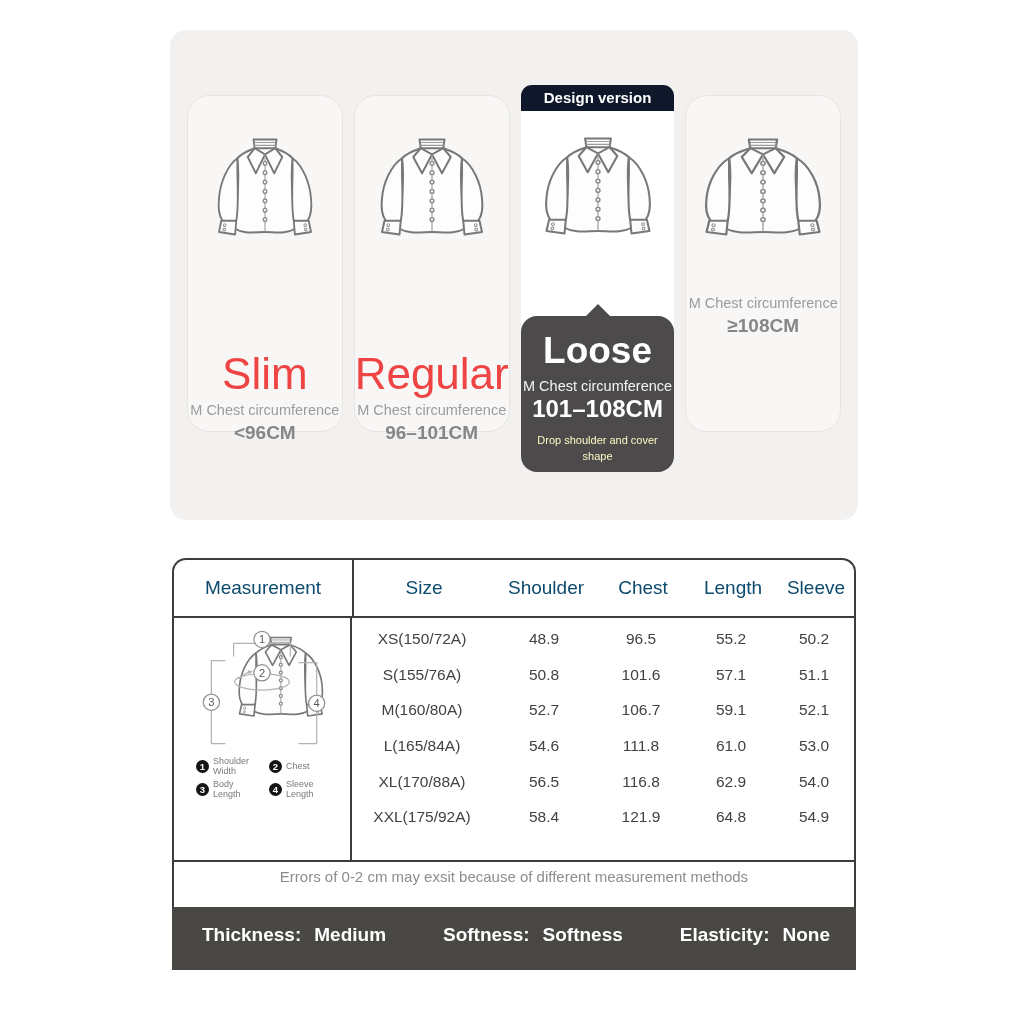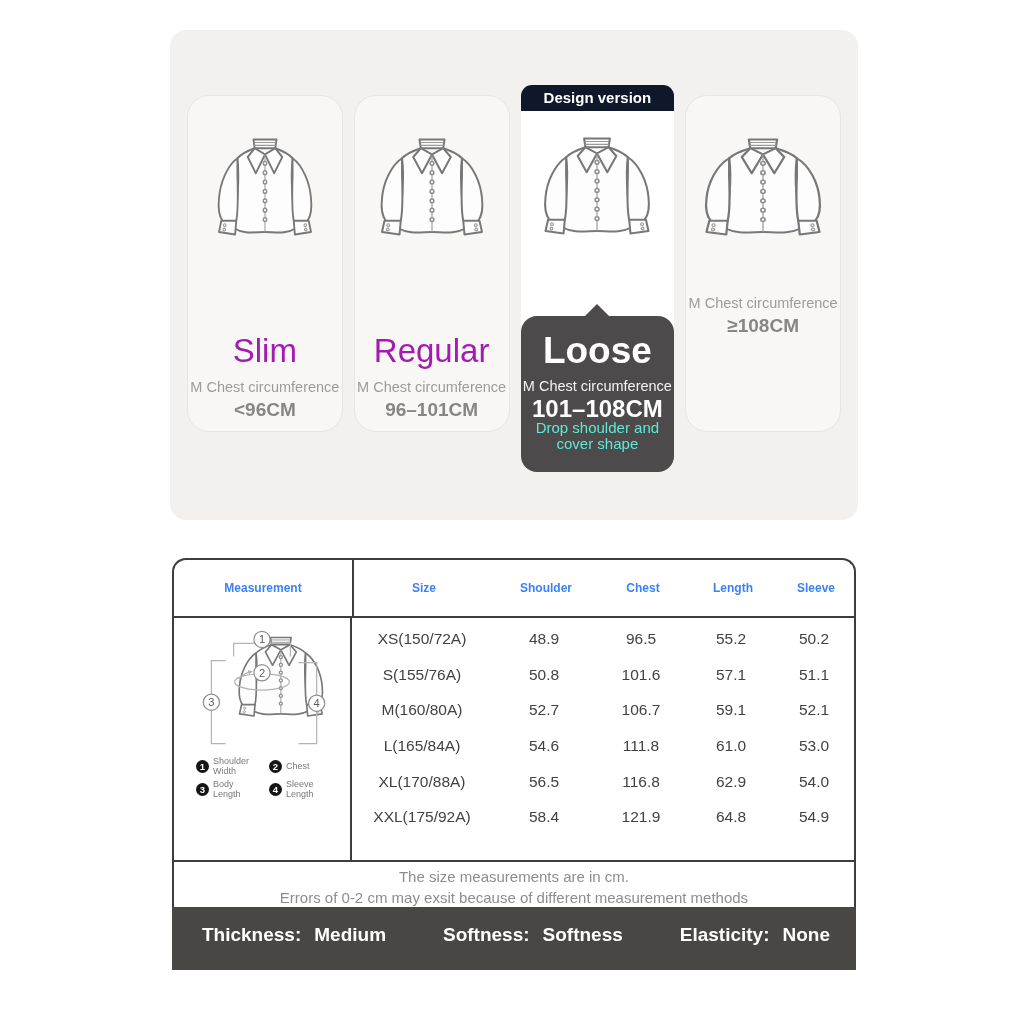--- a/index.html
+++ b/index.html
@@ -24,43 +24,43 @@
   }
   .badge{
     width:100%;height:26px;line-height:26px;background:#0f172a;color:#ffffff;
     font-size:15px;font-weight:bold;text-align:center;border-radius:11px 11px 0 0;
   }
   .shirt{width:150px;height:168px;margin-top:22px;flex:none;}
   .card-loose .shirt{margin-top:6px;}
   .s-slim{transform:scaleX(0.92);}
   .s-loose{transform:scaleX(1.03);}
   .s-over{transform:scaleX(1.13);}
-  .card-title{margin-top:46px;font-size:33px;line-height:38px;color:#a21caf;}
+  .card-title{margin-top:69px;font-size:44px;line-height:38px;color:#ef4444;}
   .card-sub{margin-top:9px;font-size:14.5px;line-height:17px;color:#9c9c9c;}
   .card-value{margin-top:3px;font-size:19px;line-height:22px;font-weight:bold;color:#868686;}
   .bubble{
     position:absolute;left:0;right:0;top:231px;height:156px;background:#4c4a4a;
     border-radius:16px;text-align:center;color:#fff;
   }
   .bubble::before{
     content:"";position:absolute;top:-12px;left:50%;margin-left:-13px;width:0;height:0;
     border-left:13px solid transparent;border-right:13px solid transparent;
     border-bottom:13px solid #4c4a4a;
   }
   .bubble-title{padding-top:15px;font-size:37px;line-height:40px;font-weight:bold;}
   .bubble-sub{margin-top:7px;font-size:14.5px;line-height:17px;color:#f3f3f3;}
   .bubble-value{margin-top:2px;font-size:24px;line-height:23px;font-weight:bold;}
-  .bubble-note{margin:0 auto 0;width:132px;font-size:15px;line-height:16px;color:#5eead4;}
+  .bubble-note{margin:12px auto 0;width:132px;font-size:11px;line-height:16px;color:#fef9c3;}
   
   .size-section{position:absolute;left:172px;top:558px;width:684px;}
   .table-box{border:2px solid #3f3d3c;border-bottom:none;border-radius:14px 14px 0 0;box-sizing:border-box;}
   .t-header{display:flex;height:56px;border-bottom:2px solid #3f3d3c;}
   .t-left{width:178px;border-right:2px solid #3f3d3c;box-sizing:content-box;flex:none;}
   .t-header .t-left{display:flex;align-items:center;justify-content:center;}
-  .th{font-size:12px;font-weight:bold;color:#3b82f6;}
+  .th{font-size:19px;font-weight:normal;color:#0c4a6e;}
   .t-cols{display:flex;align-items:center;height:100%;}
   .c{text-align:center;}
   .c0{width:140px;} .c1{width:104px;} .c2{width:90px;} .c3{width:90px;} .c4{width:76px;}
   .t-body{display:flex;height:242px;}
   .t-diagram{display:flex;flex-direction:column;align-items:center;padding-top:8px;box-sizing:border-box;}
   .diagram-svg{width:162px;height:124px;flex:none;}
   .legend{margin-top:6px;display:grid;grid-template-columns:auto auto;column-gap:14px;row-gap:3px;}
   .legend-item{display:flex;align-items:center;gap:4px;}
   .legend-num{
     width:13px;height:13px;border-radius:50%;background:#151515;color:#fff;flex:none;
@@ -267,21 +267,20 @@
             <div class="c c0">XXL(175/92A)</div>
             <div class="c c1">58.4</div>
             <div class="c c2">121.9</div>
             <div class="c c3">64.8</div>
             <div class="c c4">54.9</div>
           </div>
         </div>
       </div>
 
       <div class="t-notes">
-        <div>The size measurements are in cm.</div>
         <div>Errors of 0-2 cm may exsit because of different measurement methods</div>
       </div>
     </div>
 
     <div class="t-bar">
       <div class="bar-item">
         <span>Thickness:</span>
         <span>Medium</span>
       </div>
       <div class="bar-item">

